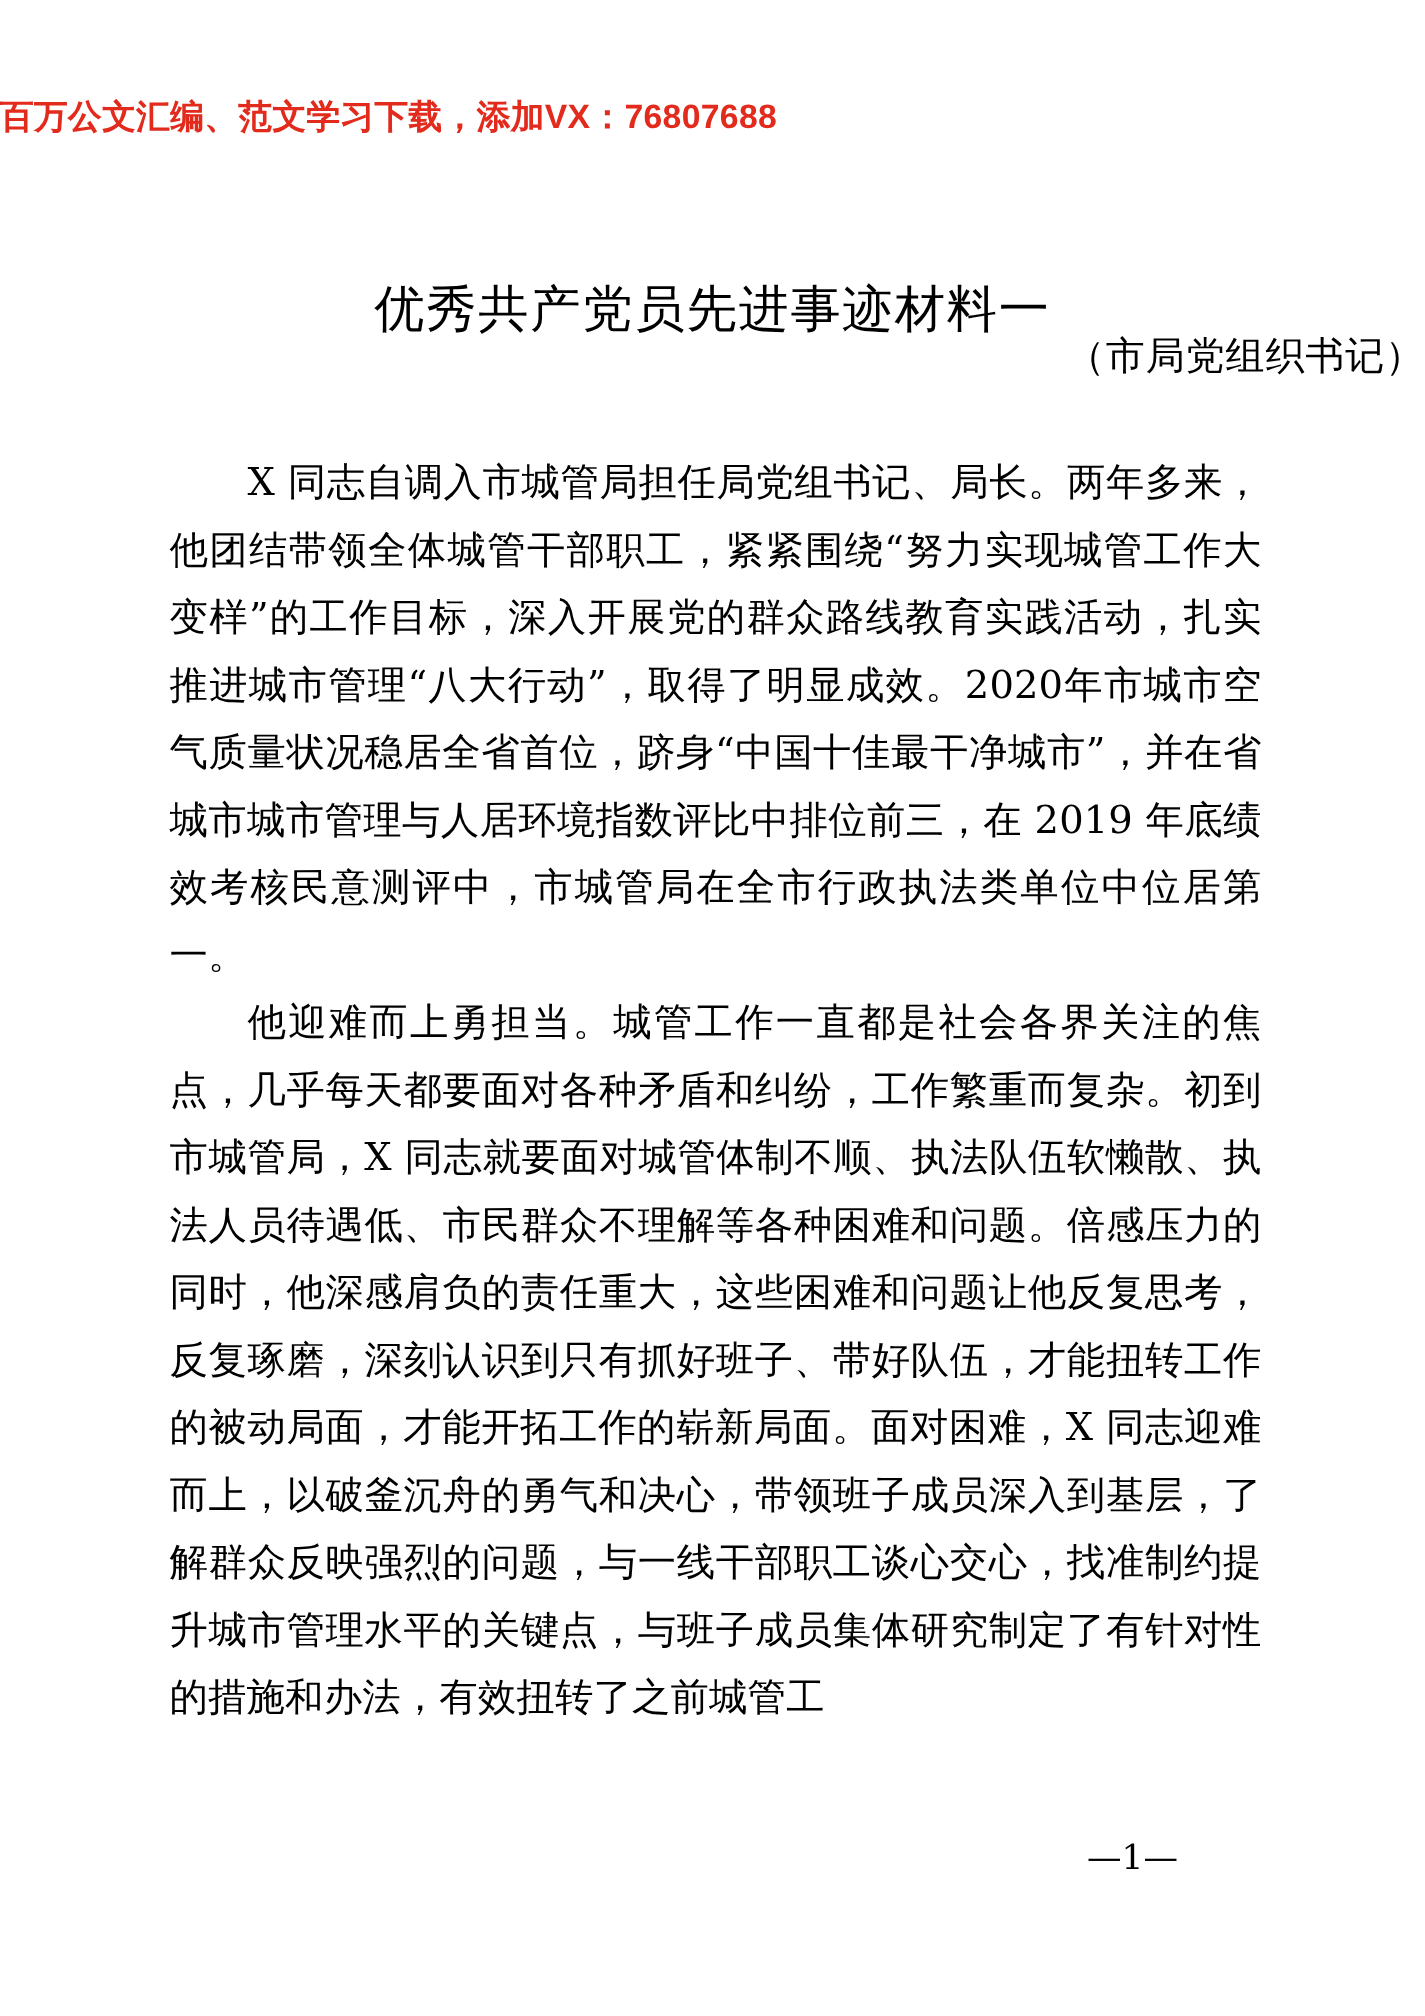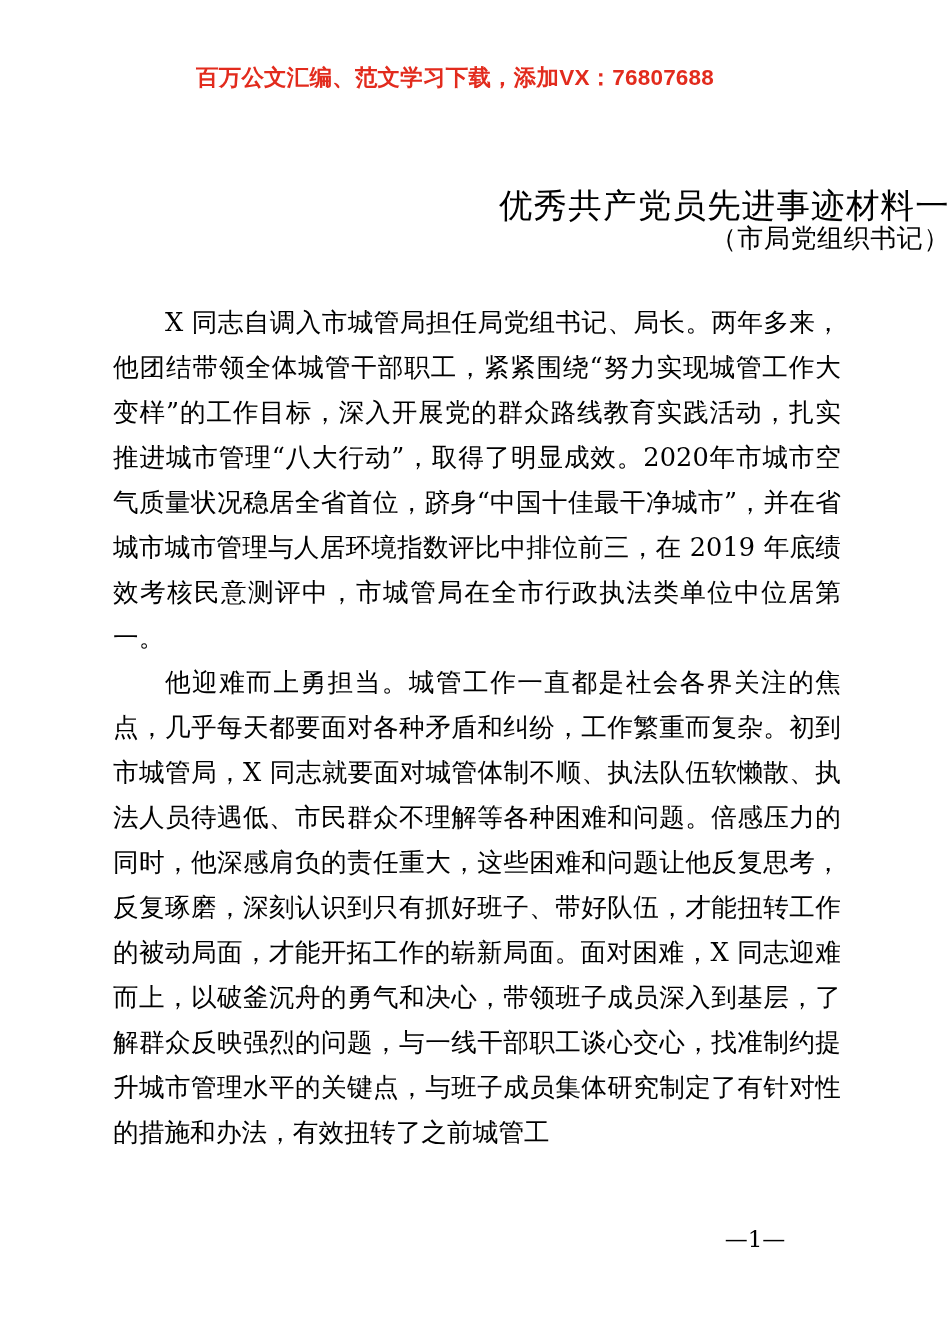--- a/index.html
+++ b/index.html
@@ -22,36 +22,36 @@
     height: 1344px;
     box-sizing: border-box;
   }
 
   
   .promo-header {
     position: absolute;
     top: 62px;
     left: 0;
     width: 910px;
-    text-align: center;
+    text-align: left;
     color: #e22b1d;
     font-family: "Liberation Sans", "DejaVu Sans", sans-serif;
     font-weight: bold;
     font-size: 22.5px;
     letter-spacing: 0.2px;
     white-space: nowrap;
   }
 
   
   .doc-title {
     position: absolute;
     top: 163px;
     left: 0;
     width: 950px;
-    text-align: right;
+    text-align: center;
     font-family: "DejaVu Serif", "Liberation Serif", serif;
     font-size: 33.5px;
     font-weight: normal;
     letter-spacing: 1.2px;
     line-height: 1.25;
     white-space: nowrap;
   }
 
   .doc-subtitle {
     position: absolute;

